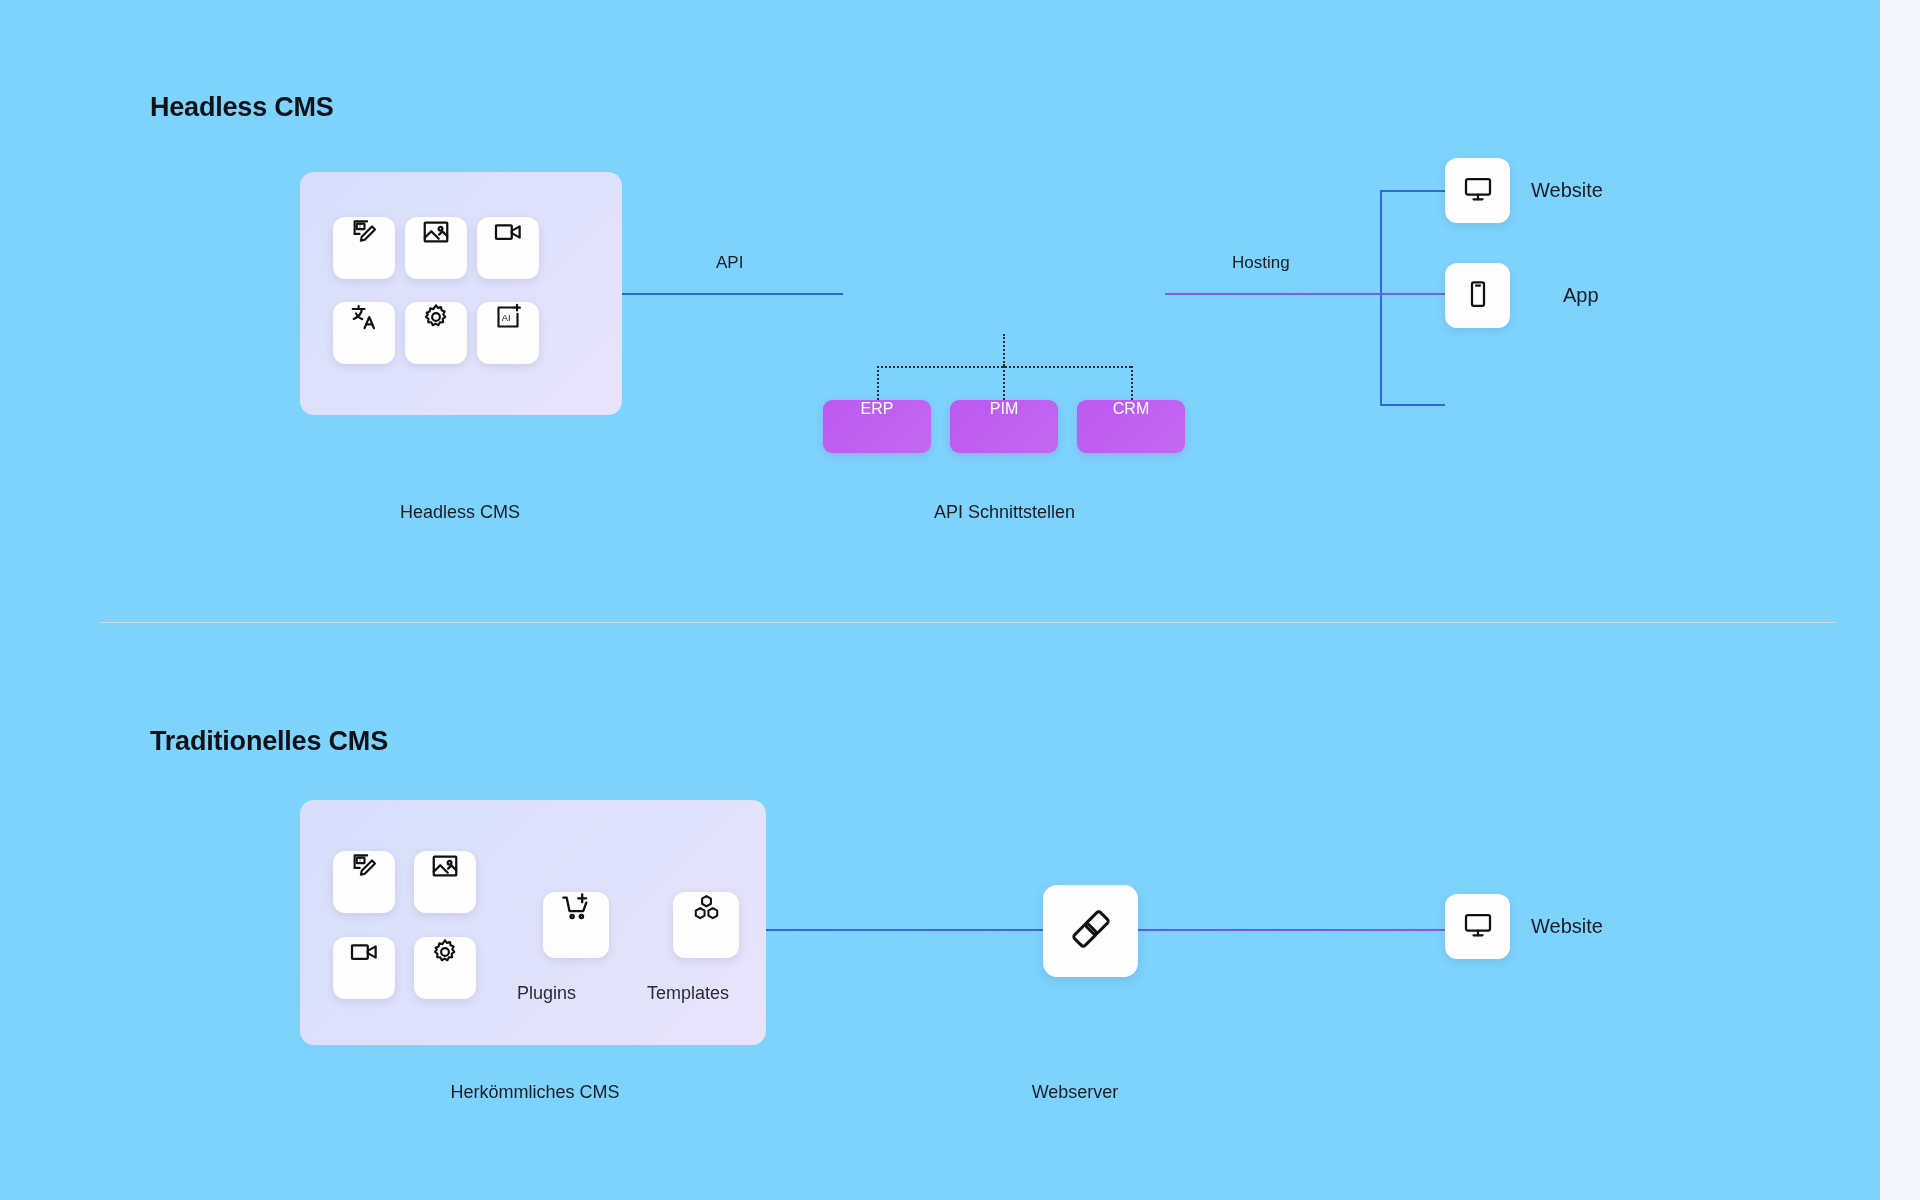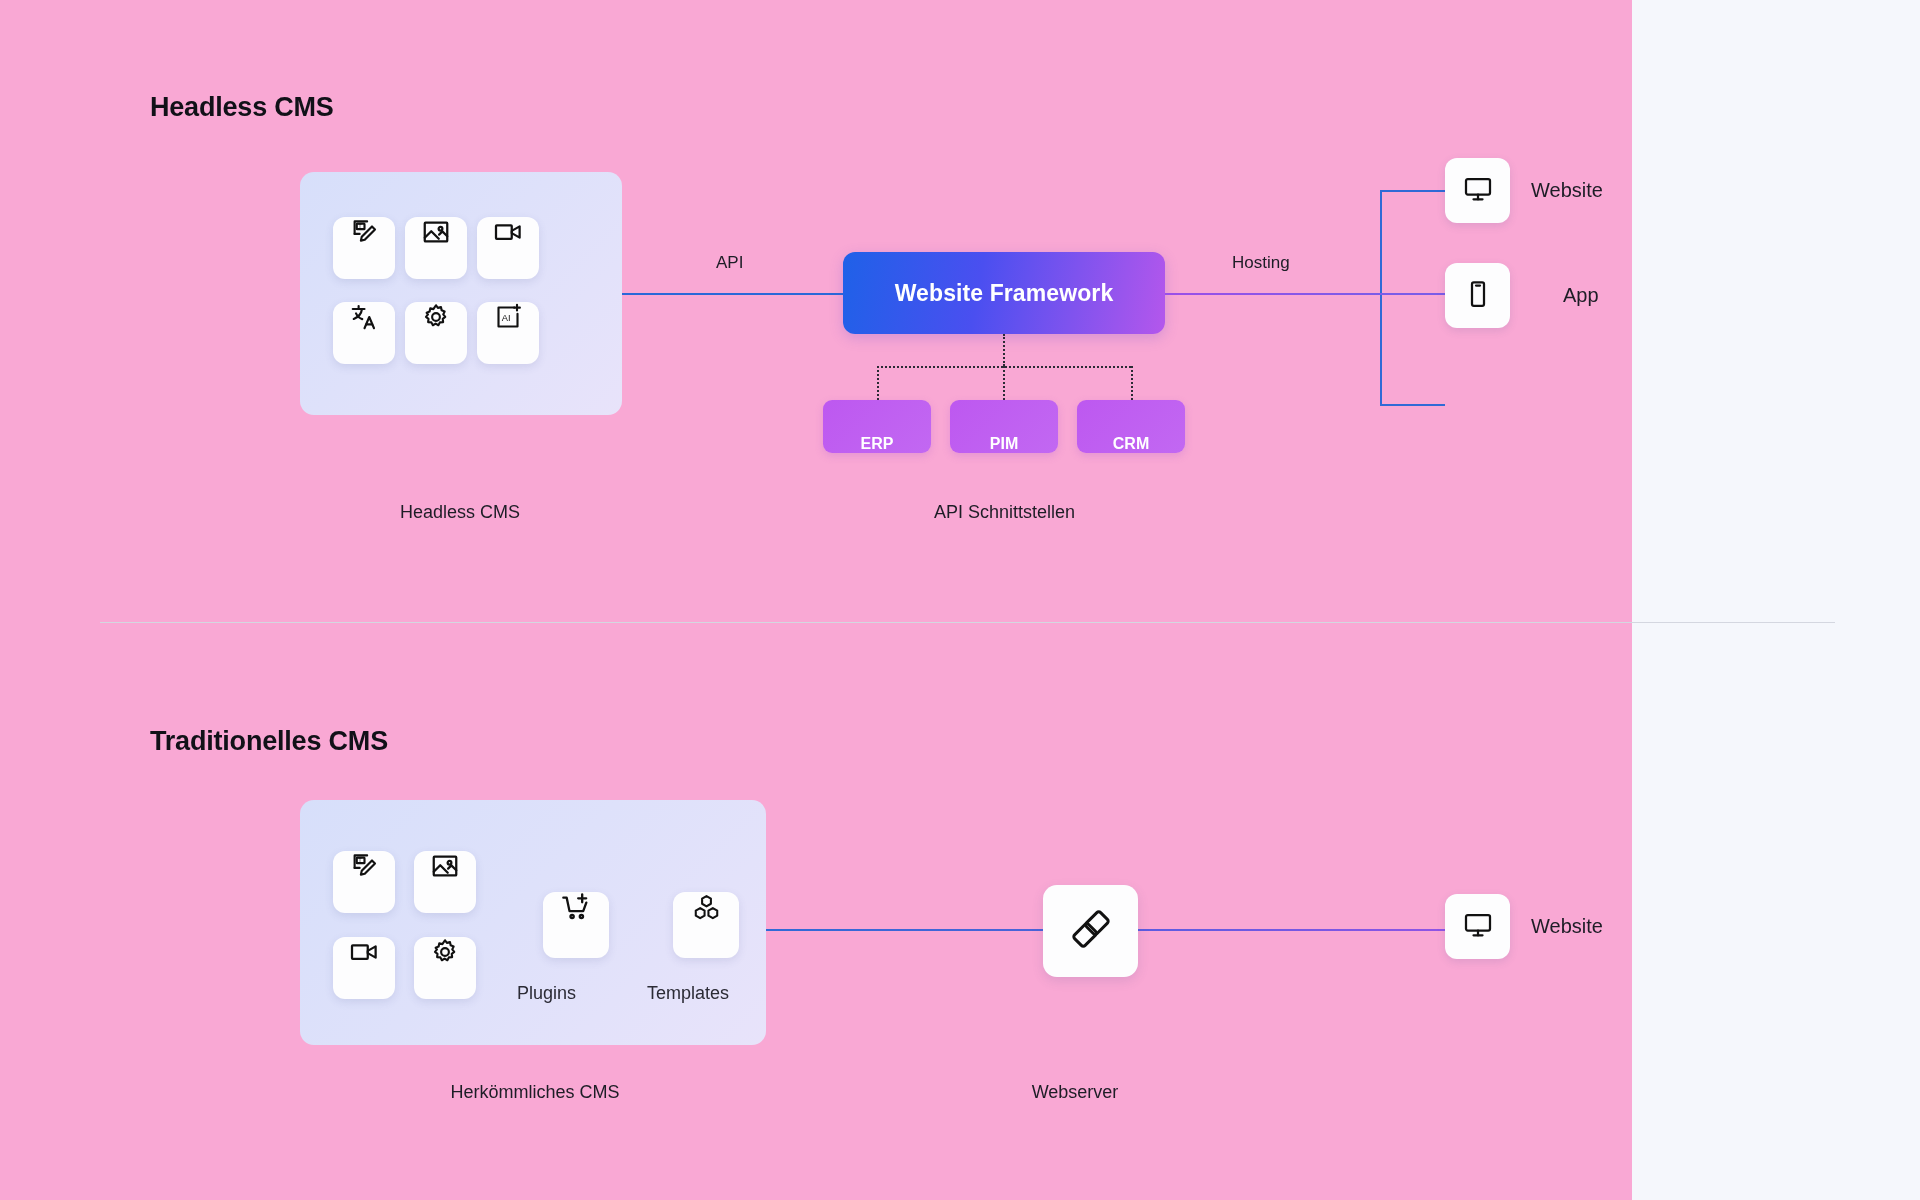--- a/index.html
+++ b/index.html
@@ -7,23 +7,23 @@
   html, body {
     width: 1920px;
     height: 1200px;
     background: #f5f7fc;
     font-family: "Liberation Sans", sans-serif;
     overflow: hidden;
   }
 
   .canvas {
     position: relative;
-    width: 1632px;
+    width: 1880px;
     height: 1200px;
-    background: #f9a8d4;
+    background: #7dd3fc;
   }
 
   
   .section-heading {
     position: absolute;
     font-size: 27px;
     font-weight: bold;
     color: #111118;
     letter-spacing: -0.2px;
   }
@@ -96,24 +96,23 @@
 
   
   .api-chip {
     position: absolute;
     top: 400px;
     width: 108px;
     height: 53px;
     border-radius: 9px;
     background: linear-gradient(135deg, #bd58f0 0%, #c268f2 100%);
     display: flex;
-    align-items: flex-end;
+    align-items: flex-start;
     justify-content: center;
     box-shadow: 0 3px 9px rgba(150, 70, 210, 0.2);
-    font-weight: bold;
   }
   .api-chip span {
     color: #ffffff;
     font-size: 16px;
   }
   #chip-erp { left: 823px; }
   #chip-pim { left: 950px; }
   #chip-crm { left: 1077px; }
 
   
@@ -300,23 +299,20 @@
         <path d="M19.2 2.2v4.6M16.9 4.5h4.6"></path>
       </svg>
     </span>
   </div>
 
   <div class="group-caption" id="cap-headless">Headless CMS</div>
 
   <div class="line" id="line-api"></div>
   <div class="edge-label" id="label-api">API</div>
 
-  <div class="framework-box">
-    <span class="framework-label">Website Framework</span>
-  </div>
 
   <div class="dotted-v" id="dot-stem"></div>
   <div class="dotted-h" id="dot-bar"></div>
   <div class="dotted-v" id="dot-left"></div>
   <div class="dotted-v" id="dot-mid"></div>
   <div class="dotted-v" id="dot-right"></div>
 
   <div class="api-chip" id="chip-erp">
     <span>ERP</span>
   </div>

